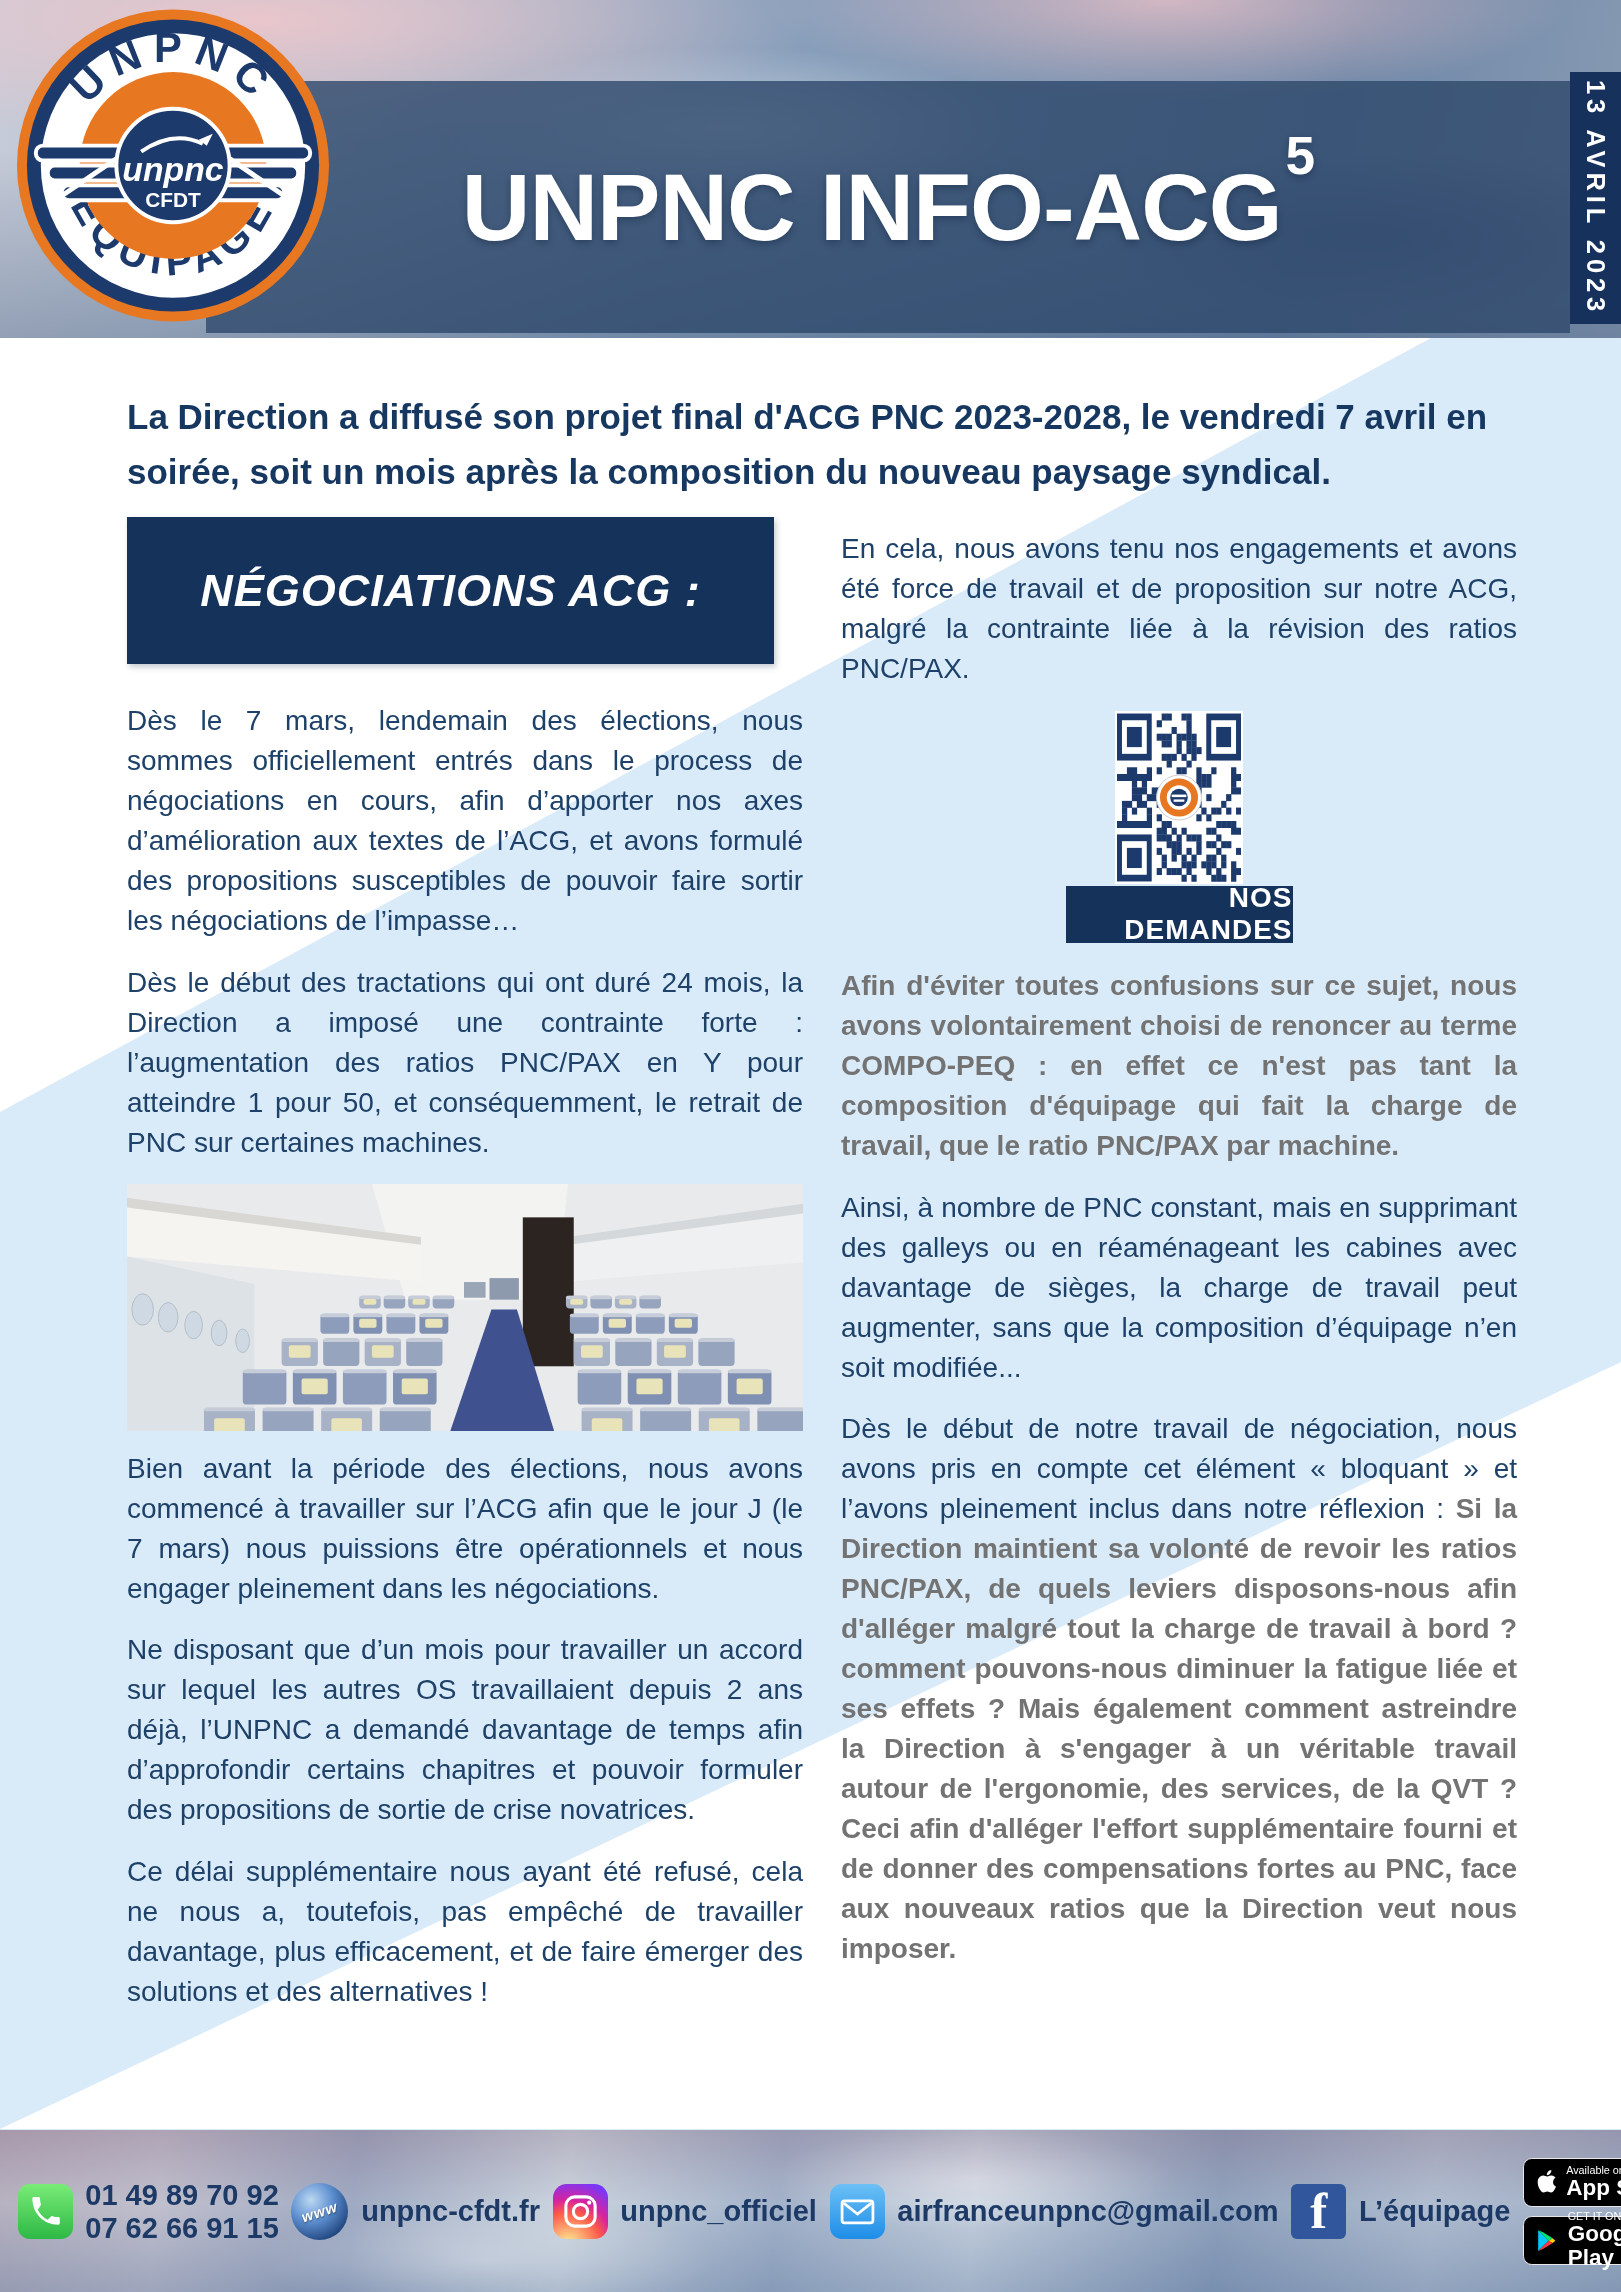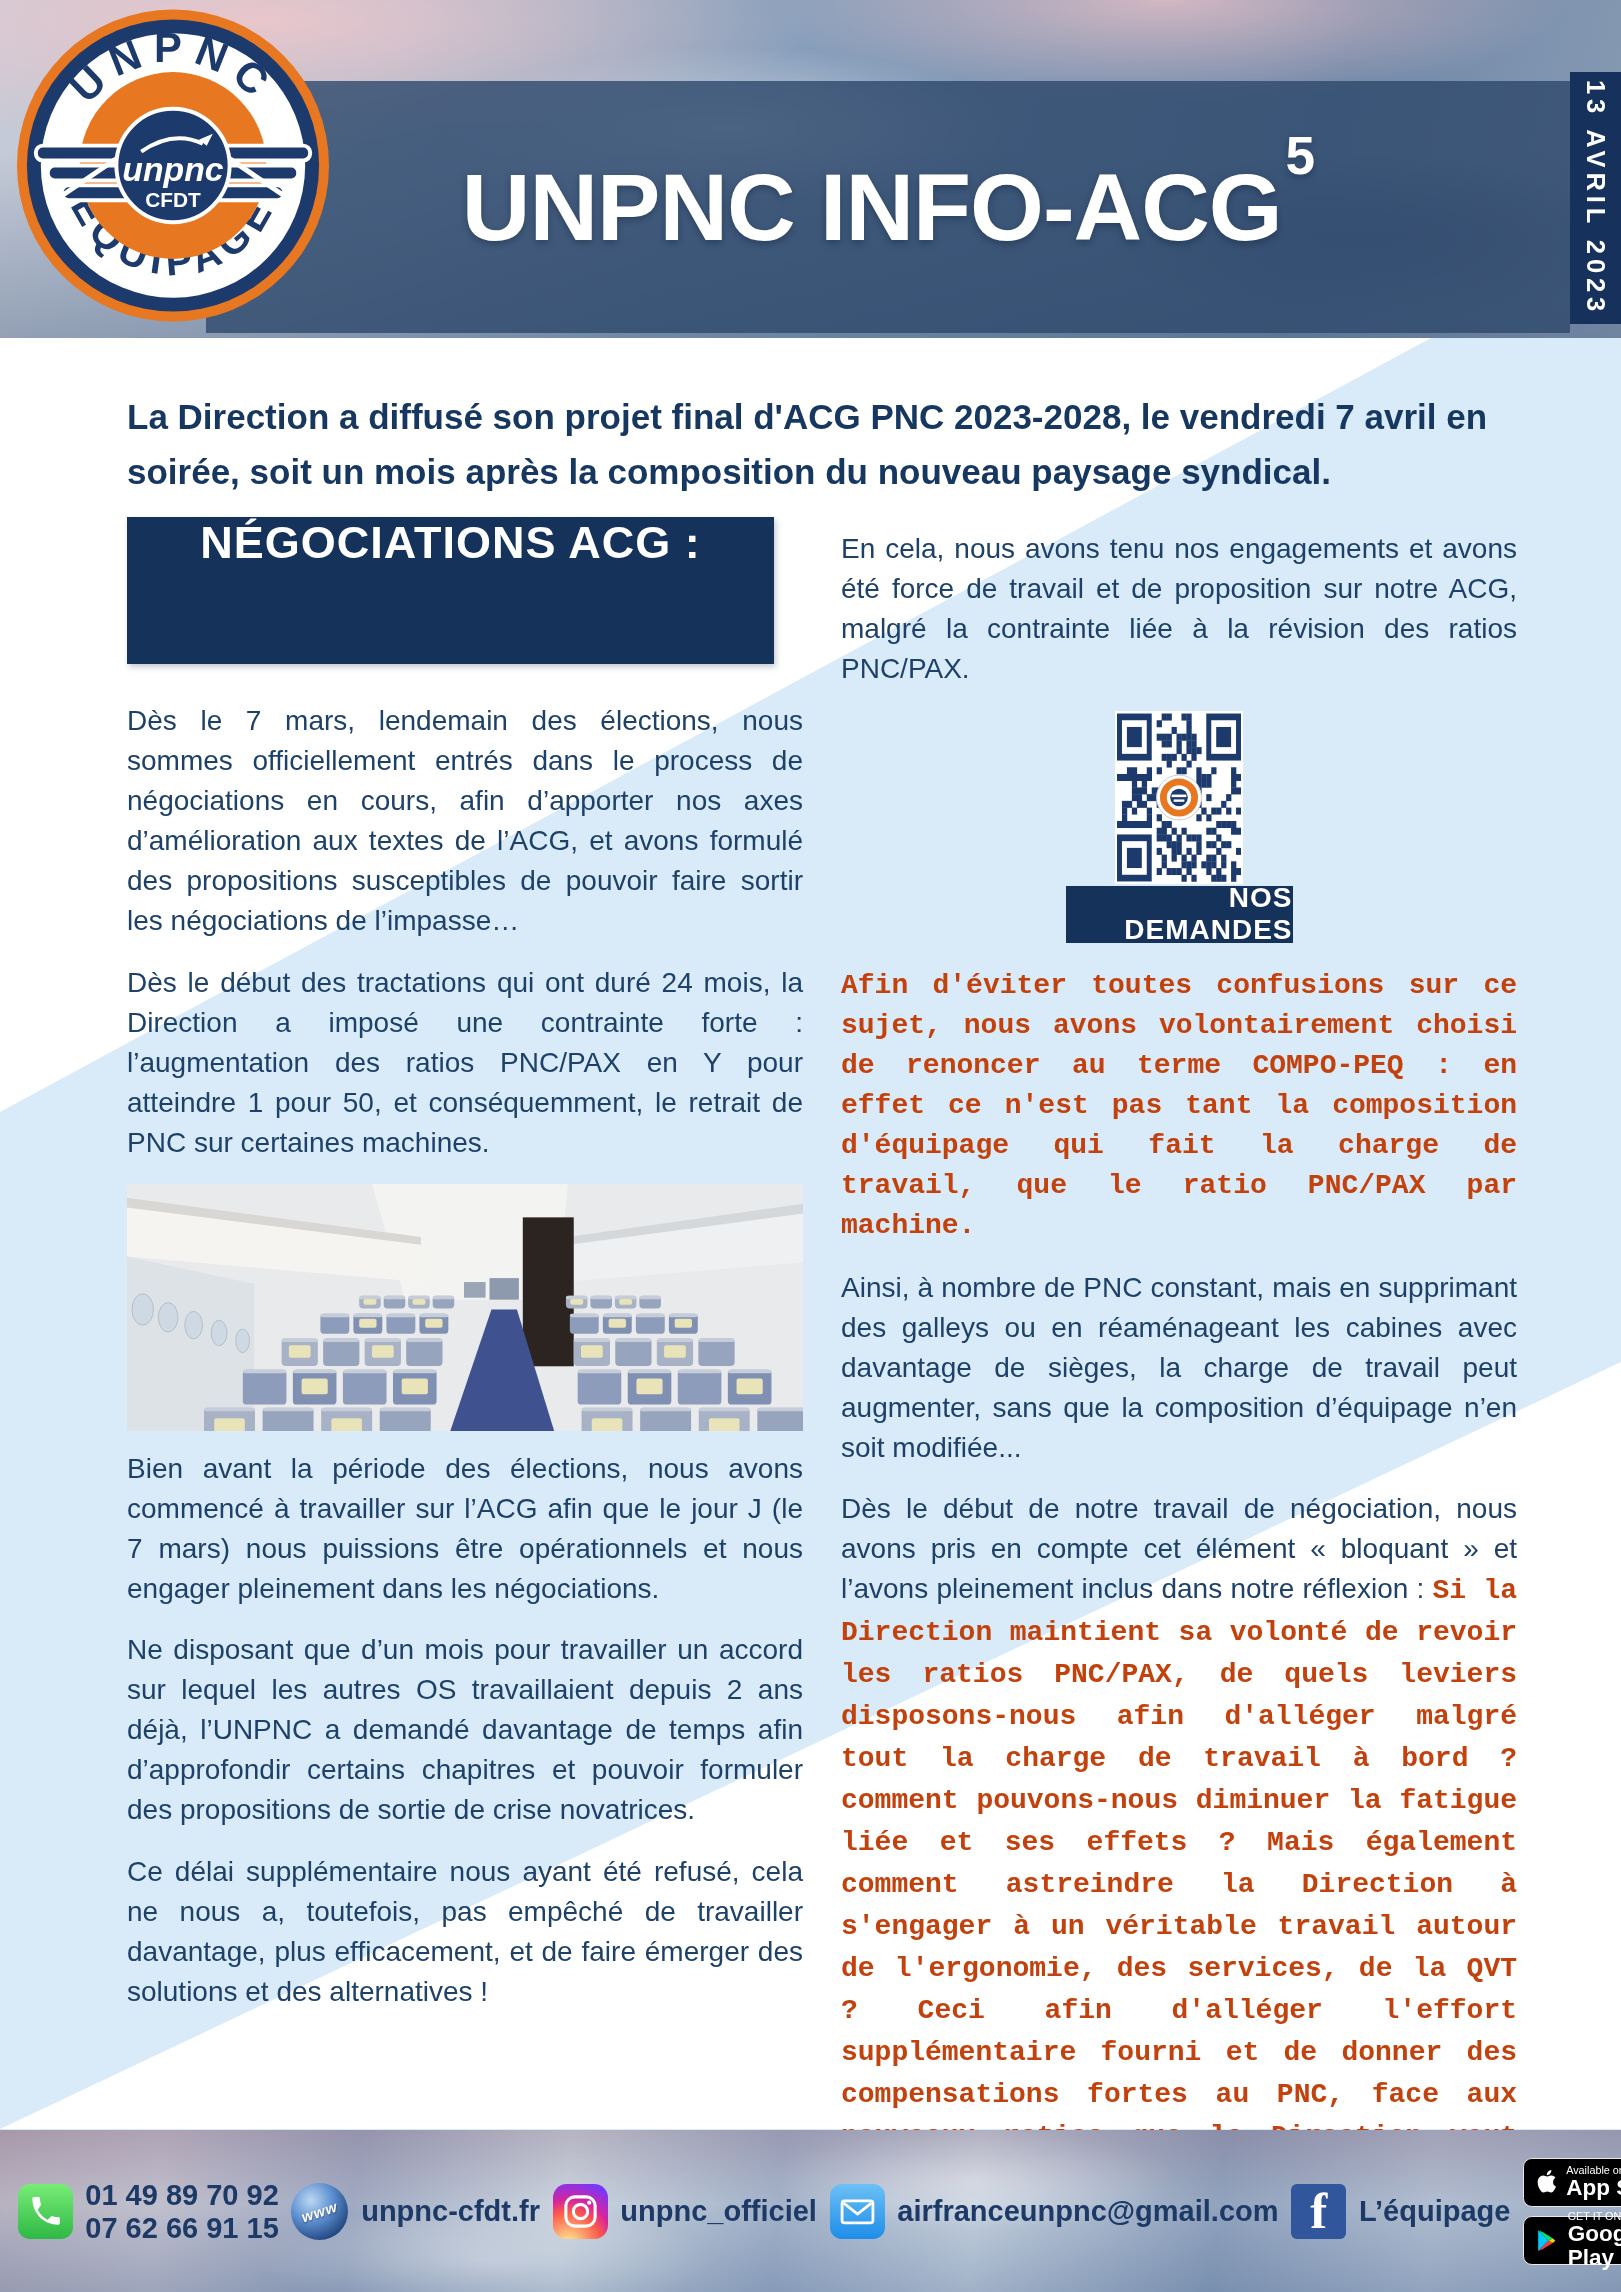--- a/index.html
+++ b/index.html
@@ -28,30 +28,30 @@
   .bg-blue{position:absolute;left:0;top:338px;width:1621px;height:1792px;background:#d9eaf8;}
   .tri1{position:absolute;left:0;top:338px;width:1621px;height:774px;background:#ffffff;
       clip-path:polygon(0 0,1431px 0,0 774px);}
   .tri2{position:absolute;left:0;top:1362px;width:1621px;height:767px;background:#ffffff;
       clip-path:polygon(1621px 0,1621px 767px,0 767px);}
   
   .intro{position:absolute;left:127px;top:389px;width:1423px;color:#16375f;
       font-size:35px;font-weight:bold;line-height:55px;}
   
   .section-box{position:absolute;left:127px;top:517px;width:647px;height:147px;background:#15325a;
-      color:#fff;text-align:center;display:flex;flex-direction:row;justify-content:center;
-      box-shadow:2px 2.9px 5.9px rgba(20,40,70,.25);}
+      color:#fff;text-align:center;display:flex;flex-direction:column;justify-content:center;
+      box-shadow:2px 2.9px 5.9px rgba(20,40,70,.25);font-style:italic;}
   .section-box .st1{font-size:45px;font-weight:800;letter-spacing:1px;}
   .section-box .st2{font-size:43px;font-weight:800;margin-top:7.8px;}
   
   .col-left{position:absolute;left:127px;top:701px;width:676px;}
   .col-right{position:absolute;left:841px;top:529px;width:676px;}
   #page p{margin:0 0 21.6px 0;color:#1d4168;font-size:28px;line-height:40px;
       text-align:justify;}
-  #page p.bold, #page p b{font-weight:bold;color:#c2410c;font-family:Liberation Mono, monospace;}
+  #page p.bold, #page p b{font-weight:bold;color:#737373;}
   .cabin{width:676px;height:247px;margin:5.9px 0 17.6px 0;overflow:hidden;background:#cfd4da;}
   
   .qr-wrap{text-align:center;margin:13.7px 0 23.5px 0;}
   .qr{display:inline-block;background:#fff;padding:2px;line-height:0;}
   .nos-box{margin:0 auto;width:227px;height:57px;background:#15325a;color:#fff;
       display:flex;align-items:center;justify-content:center;font-size:28px;font-weight:bold;
       letter-spacing:1px;text-align:right;}
   
   .footer{position:absolute;left:0;top:2130px;width:1621px;height:163px;
     background:

